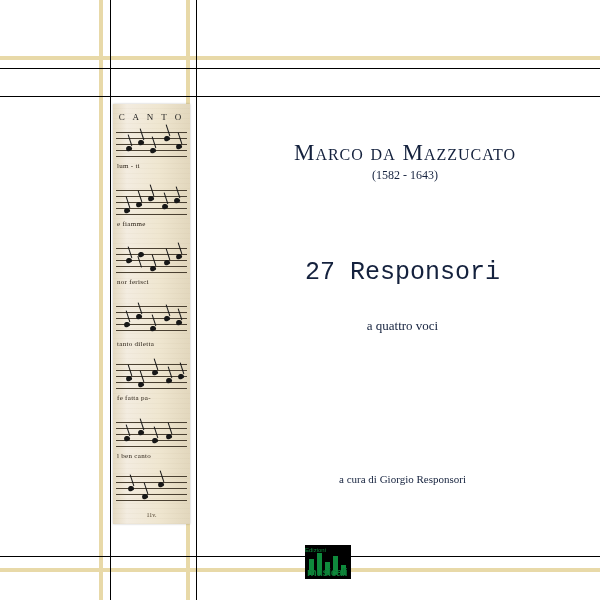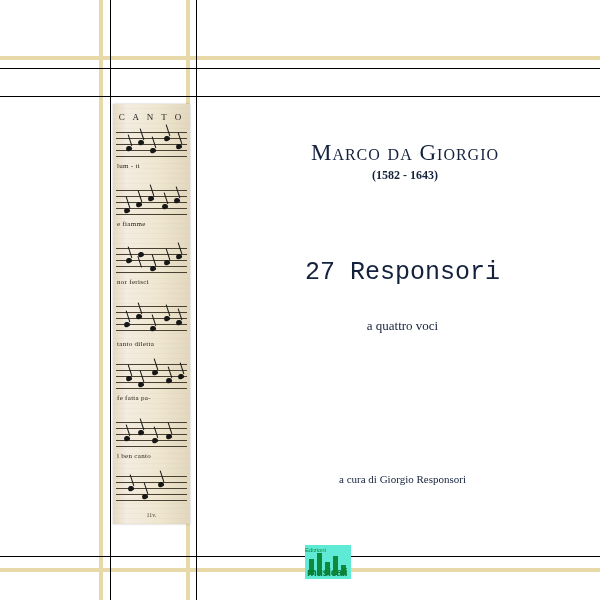--- a/index.html
+++ b/index.html
@@ -133,21 +133,20 @@
   }
   #composer-dates {
     position: absolute;
     left: 240px;
     top: 168px;
     width: 330px;
     text-align: center;
     font-size: 12px;
     color: #14213d;
     font-family: "Liberation Serif", serif;
-    font-weight: bold;
   }
   #title-line-1 {
     position: absolute;
     left: 230px;
     top: 258px;
     width: 345px;
     text-align: center;
     font-size: 25px;
     color: #14213d;
     font-family: Liberation Mono, monospace;
@@ -189,21 +188,21 @@
     left: 305px;
     top: 545px;
     height: 34px;
     display: flex;
     align-items: stretch;
   }
   #publisher-mark {
     position: relative;
     width: 46px;
     height: 34px;
-    background: #5eead4;
+    background: #000000;
     overflow: hidden;
   }
   #publisher-mark .bar {
     position: absolute;
     bottom: 4px;
     width: 5px;
     background: #0f8a3c;
   }
   #pub-edizioni {
     position: absolute;
@@ -348,21 +347,21 @@
       <div class="line" style="top:18px;"></div>
       <div class="line" style="top:24px;"></div>
       <div class="note stem" style="left:12px; top:10px;"></div>
       <div class="note stem" style="left:26px; top:18px;"></div>
       <div class="note stem" style="left:42px; top:6px;"></div>
     </div>
 
     <div class="strip-footer">11v.</div>
   </div>
 
-  <div id="composer">Marco da Giorgio</div>
+  <div id="composer">Marco da Mazzucato</div>
   <div id="composer-dates">(1582 - 1643)</div>
 
   <div id="title-line-1">27 Responsori</div>
   <div id="subtitle">a quattro voci</div>
 
   <div id="editor">a cura di Giorgio Responsori</div>
 
   <div id="publisher">
     <div id="publisher-mark">
       <div class="bar" style="left:4px; height:16px;"></div>

